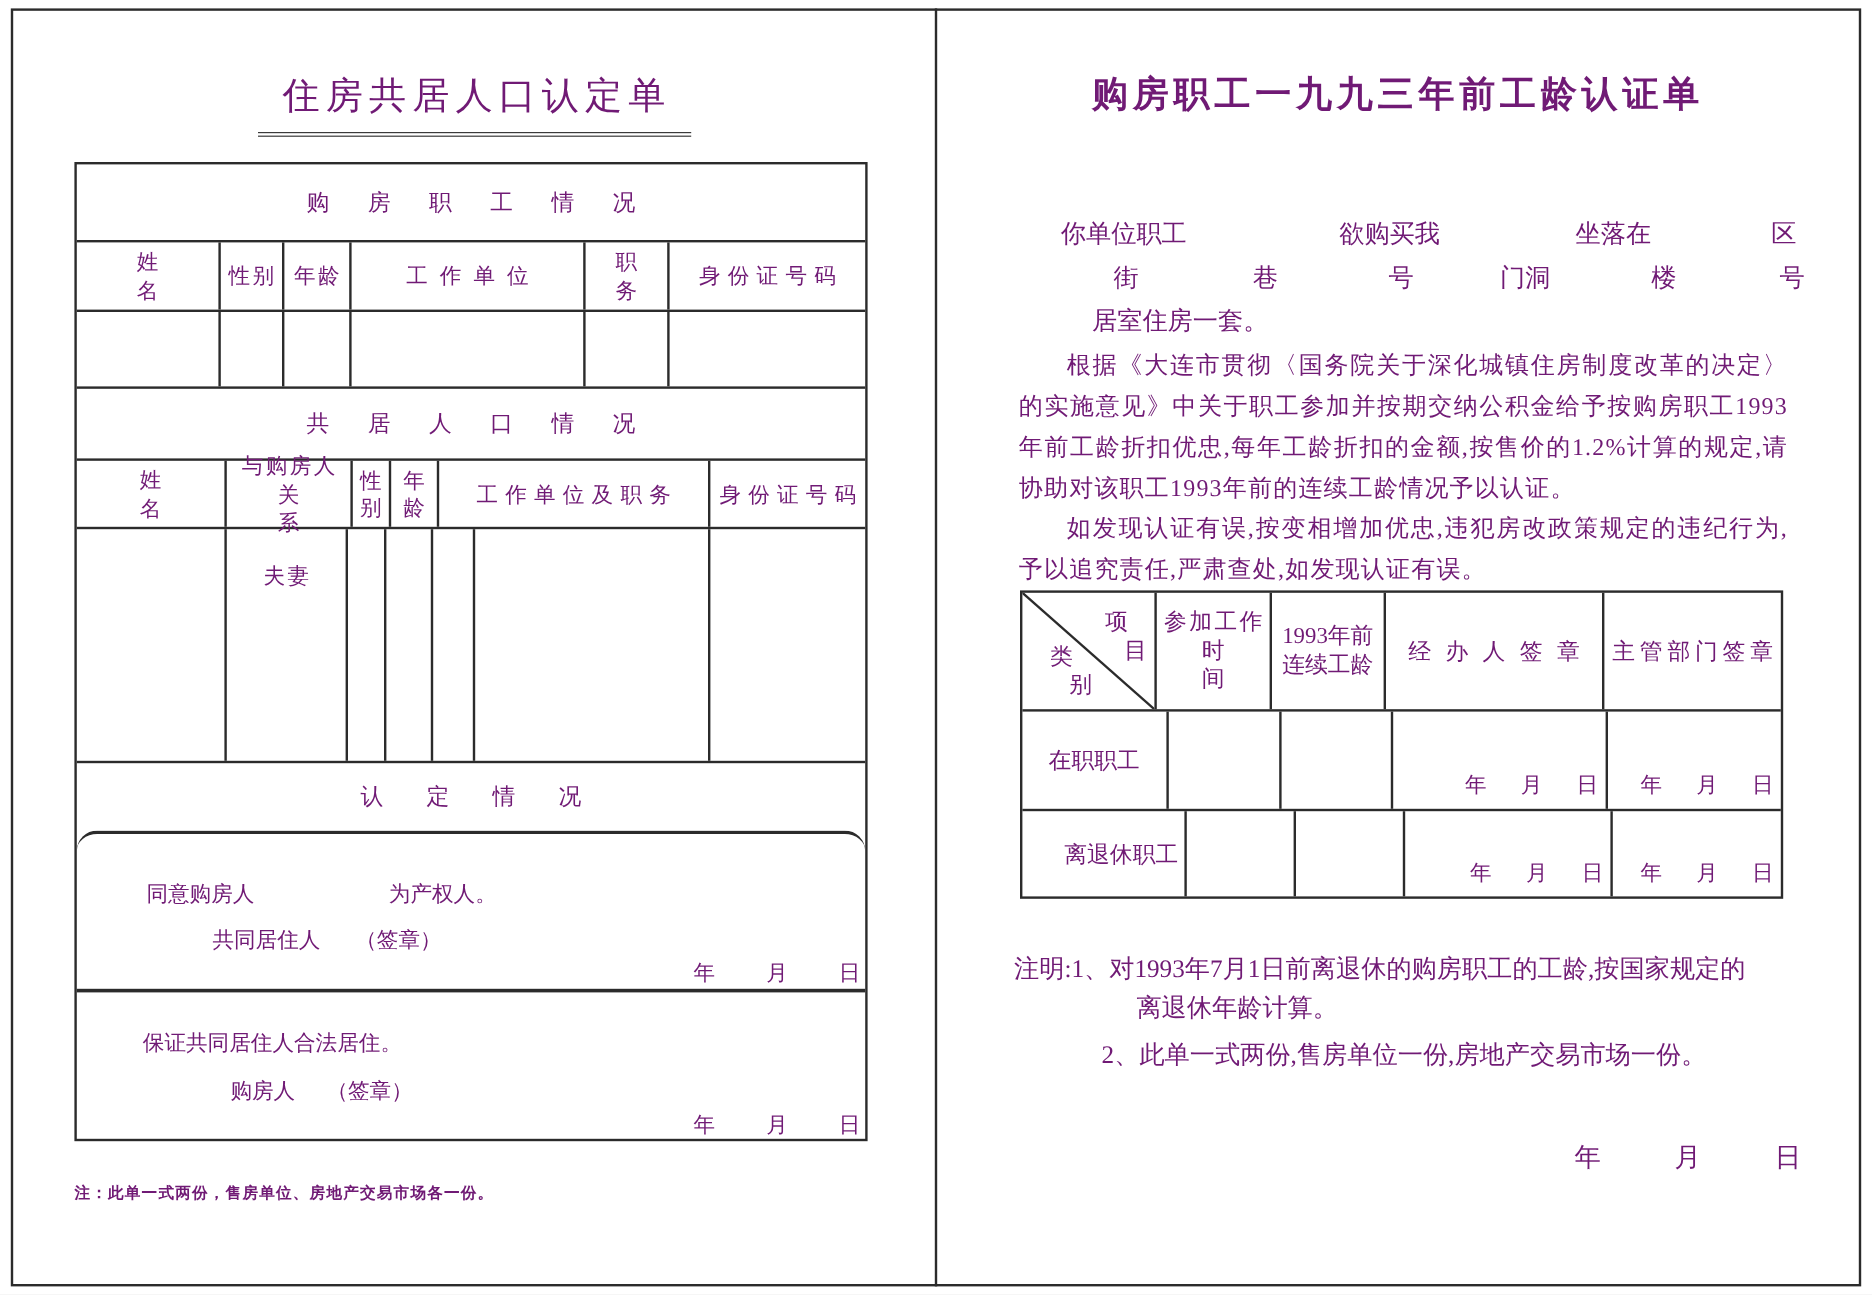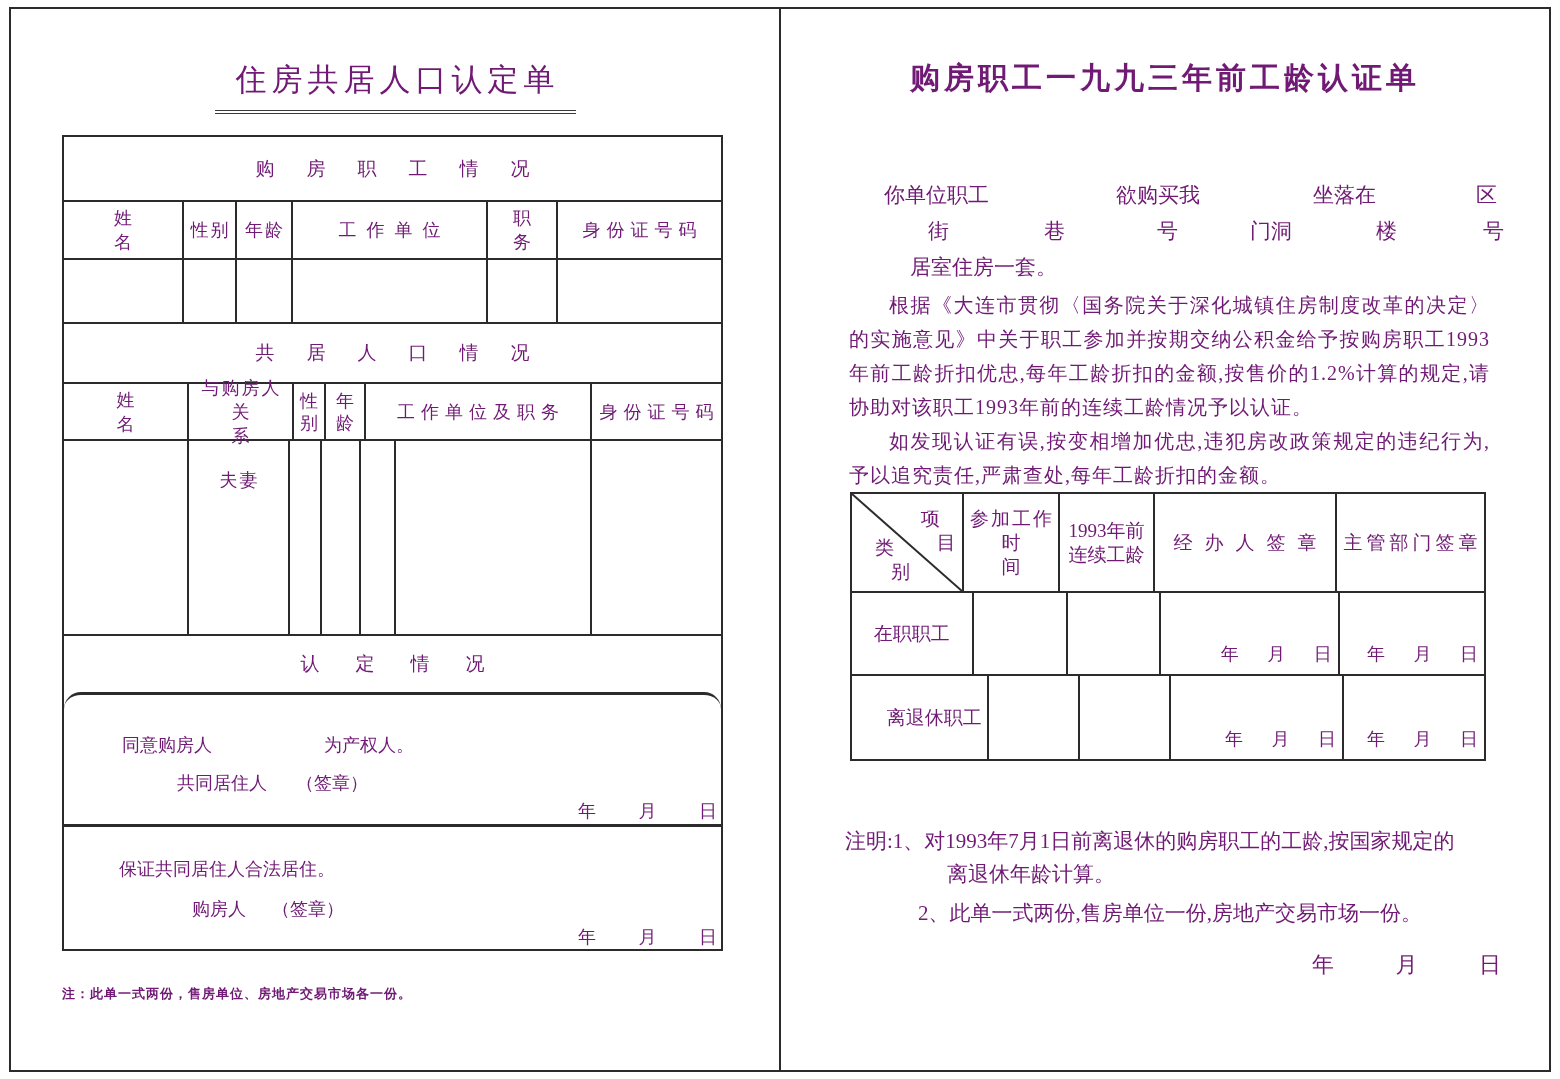--- a/index.html
+++ b/index.html
@@ -48,21 +48,21 @@
   .sec{position:relative;font-size:18px;display:block;}
   .date{white-space:nowrap;word-spacing:38px;font-size:18px;}
 
   .footnote{position:absolute;left:51px;top:976px;font-size:13px;font-weight:bold;letter-spacing:1px;}
 
   
   .fline{position:absolute;font-size:21px;white-space:nowrap;}
   .paras{position:absolute;left:68px;top:279px;width:641px;font-size:20px;line-height:34px;
          text-align:justify;letter-spacing:1px;}
   .paras p{margin:0;text-indent:2em;}
-  .rnote{position:absolute;font-size:21px;white-space:nowrap;margin-top:34px;}
+  .rnote{position:absolute;font-size:21px;white-space:nowrap;}
   .rdate{position:absolute;top:941px;right:48px;font-size:22px;word-spacing:56px;white-space:nowrap;}
 
   
   .diagcell{position:relative;}
   .diagcell svg{position:absolute;left:0;top:0;width:100%;height:100%;}
   .diag{position:absolute;display:flex;flex-direction:column;font-size:19px;line-height:24px;}
   .diag .ch{display:block;}
   .diag .ch:nth-child(2){margin-left:32px;}
   .dt{top:13px;left:48%;}
   .db{top:42px;left:7px;}
@@ -201,21 +201,21 @@
       <span class="fline" style="left:376px;top:208px;">号</span>
       <span class="fline" style="left:469px;top:208px;">门洞</span>
       <span class="fline" style="left:595px;top:208px;">楼</span>
       <span class="fline" style="left:702px;top:208px;">号</span>
 
       <span class="fline" style="left:129px;top:244px;">居室住房一套。</span>
     </div>
 
     <div class="paras">
       <p>根据《大连市贯彻〈国务院关于深化城镇住房制度改革的决定〉的实施意见》中关于职工参加并按期交纳公积金给予按购房职工1993年前工龄折扣优忠,每年工龄折扣的金额,按售价的1.2%计算的规定,请协助对该职工1993年前的连续工龄情况予以认证。</p>
-      <p>如发现认证有误,按变相增加优忠,违犯房改政策规定的违纪行为,予以追究责任,严肃查处,每年工龄折扣的金额。</p>
+      <p>如发现认证有误,按变相增加优忠,违犯房改政策规定的违纪行为,予以追究责任,严肃查处,如发现认证有误。</p>
     </div>
 
     <div class="tbl" style="left:69px;top:483px;width:632px;">
       <div class="band" style="height:97px;">
         <div class="c diagcell" style="width:110px;">
           <svg>
               <line x1="0" y1="0" x2="100%" y2="100%" stroke="#2b2b2b" stroke-width="2"></line>
             </svg>
           <span class="diag dt">
               <span class="ch">项</span>
@@ -253,21 +253,21 @@
         <div class="c" style="width:96px;"></div>
         <div class="c" style="width:95px;"></div>
         <div class="c sig" style="width:182px;">
           <span class="sigdate">年 月 日</span>
         </div>
         <div class="c sig" style="width:149px;">
           <span class="sigdate">年 月 日</span>
         </div>
       </div>
 
-      <div class="band" style="height:85px;padding-left:30px;">
+      <div class="band" style="height:73px;padding-left:30px;">
         <div class="c rc" style="width:110px;">
             <span>离退休职工</span>
           </div>
         <div class="c" style="width:96px;"></div>
         <div class="c" style="width:95px;"></div>
         <div class="c sig" style="width:182px;">
           <span class="sigdate">年 月 日</span>
         </div>
         <div class="c sig" style="width:149px;">
           <span class="sigdate">年 月 日</span>

